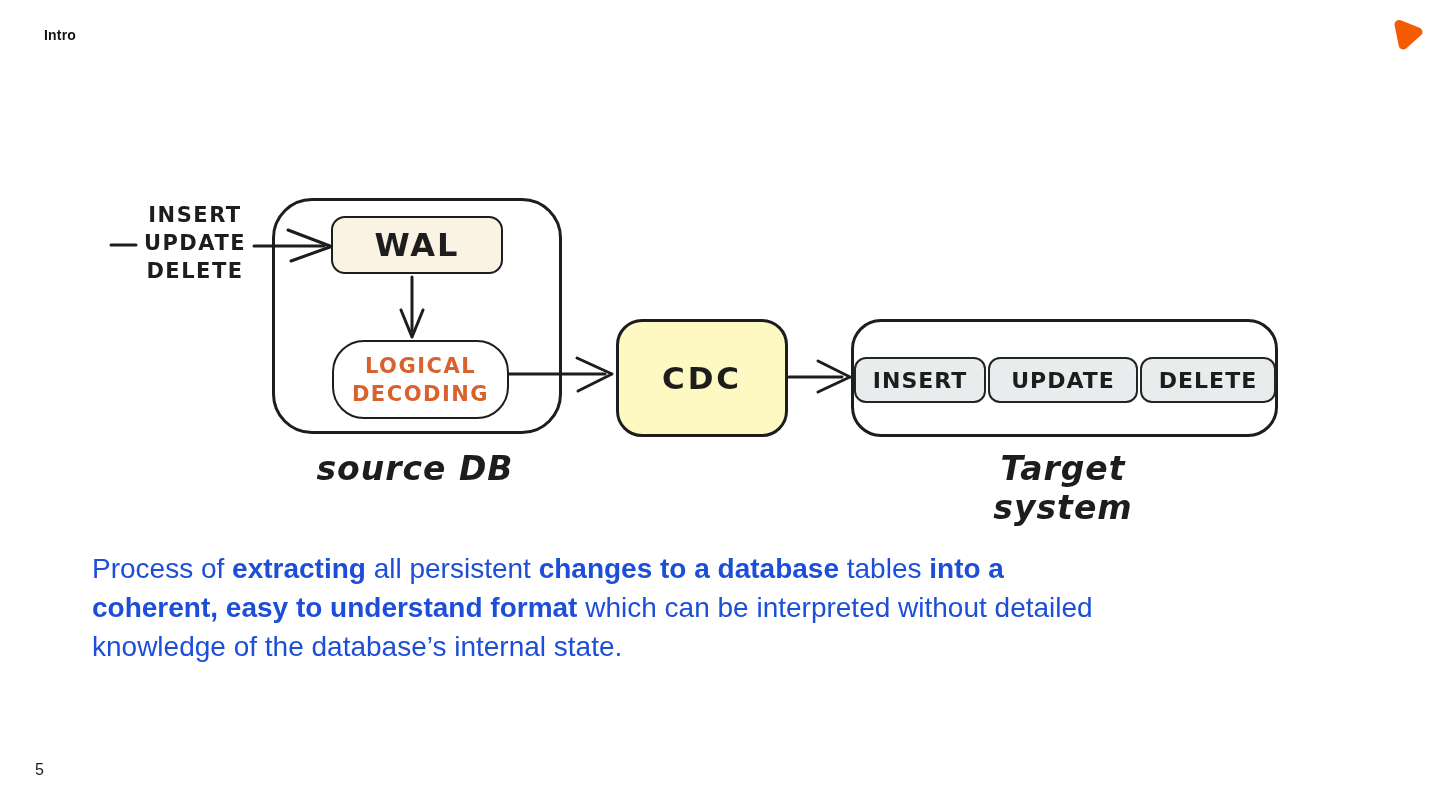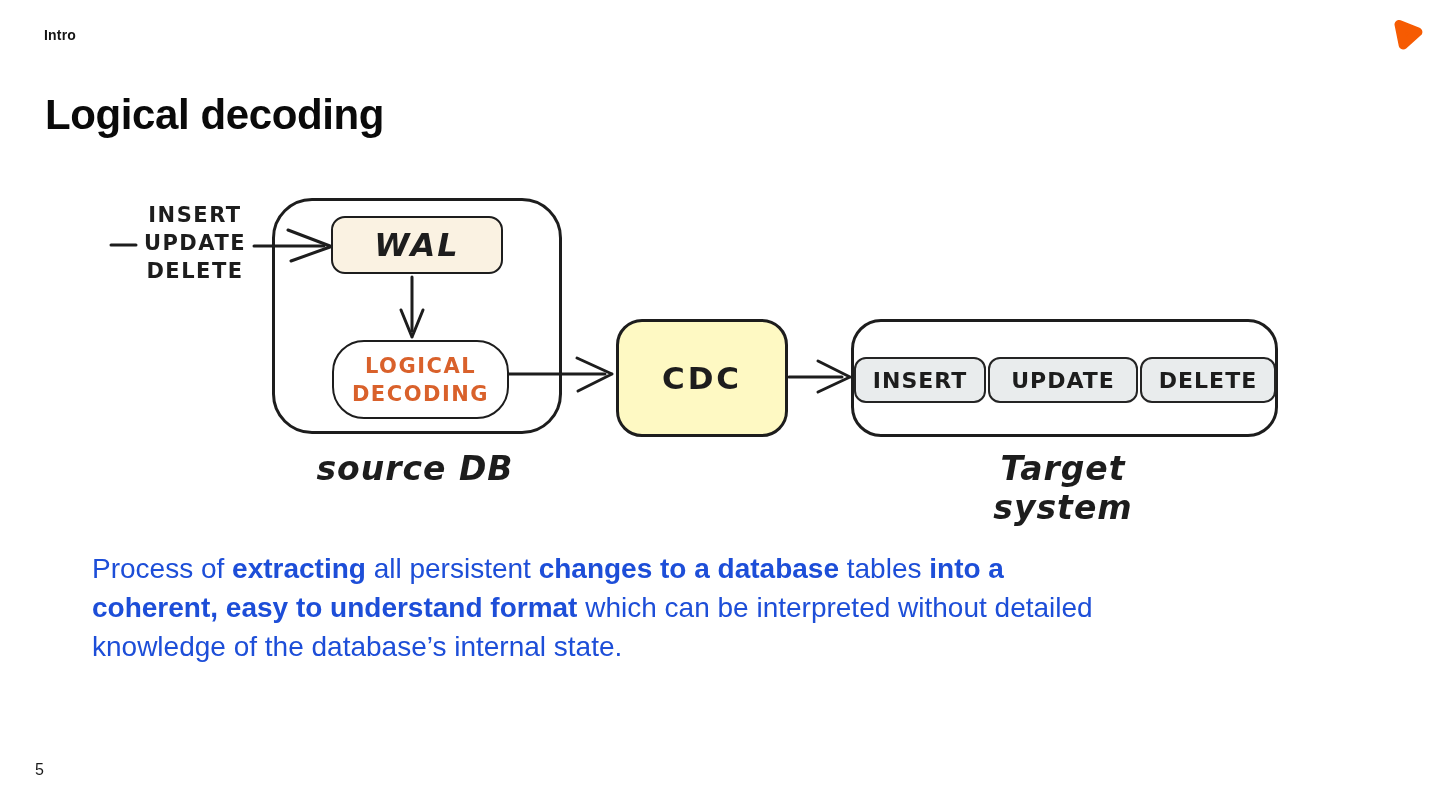--- a/index.html
+++ b/index.html
@@ -18,21 +18,21 @@
     font-size:42px; font-weight:700; letter-spacing:-.4px; color:#0a0a0a;
   }
   
   .hand { font-family:"DejaVu Sans", sans-serif; color:#1d1d1d; }
   .arrows { position:absolute; left:0; top:0; width:1440px; height:810px; pointer-events:none; }
   .arrows path { stroke:#1d1d1d; stroke-width:3; fill:none; stroke-linecap:round; stroke-linejoin:round; }
   .dbox { position:absolute; border:2.5px solid #1d1d1d; background:#fff; }
   .box-source  { left:272px; top:198px; width:290px; height:236px; border-radius:40px; border-width:3px; }
   .box-wal     { left:331px; top:216px; width:172px; height:58px; border-radius:14px; background:#faf2e2;
                  display:flex; align-items:center; justify-content:center; }
-  .box-wal span { font-size:32px; font-weight:700; font-style:italic; letter-spacing:2px; }
+  .box-wal span { font-size:32px; font-weight:700; letter-spacing:2px; }
   .box-logical { left:332px; top:340px; width:177px; height:79px; border-radius:32px;
                  display:flex; flex-direction:column; align-items:center; justify-content:center; }
   .box-logical span { font-size:21px; font-weight:700; letter-spacing:1.5px; line-height:28px; color:#d9612b; }
   .box-cdc     { left:616px; top:319px; width:172px; height:118px; border-radius:26px; background:#fef9c3;
                  border-width:3px; display:flex; align-items:center; justify-content:center; }
   .box-cdc span { font-size:31px; font-weight:700; letter-spacing:3px; }
   .box-target  { left:851px; top:319px; width:427px; height:118px; border-radius:30px; border-width:3px; }
   .op { position:absolute; top:357px; height:46px; background:#e9eced; border:2px solid #242424;
         border-radius:12px; display:flex; align-items:center; justify-content:center; }
   .op span { font-size:22px; font-weight:700; letter-spacing:1px; }
@@ -56,21 +56,20 @@
 <body>
 
 <div class="slide">
 
   <div class="section-label">Intro</div>
 
   <svg class="logo" viewBox="0 0 32 32">
     <polygon points="8,6 26,15.5 10,27" fill="#f65b02" stroke="#f65b02" stroke-width="9" stroke-linejoin="round" transform="rotate(-6 16 16)"></polygon>
   </svg>
 
-  <h1 class="page-title">Logical decoding</h1>
 
   <div>
 
     <div class="input-ops hand">
       <div>INSERT</div>
       <div>UPDATE</div>
       <div>DELETE</div>
     </div>
 
     <div class="dbox box-source"></div>

